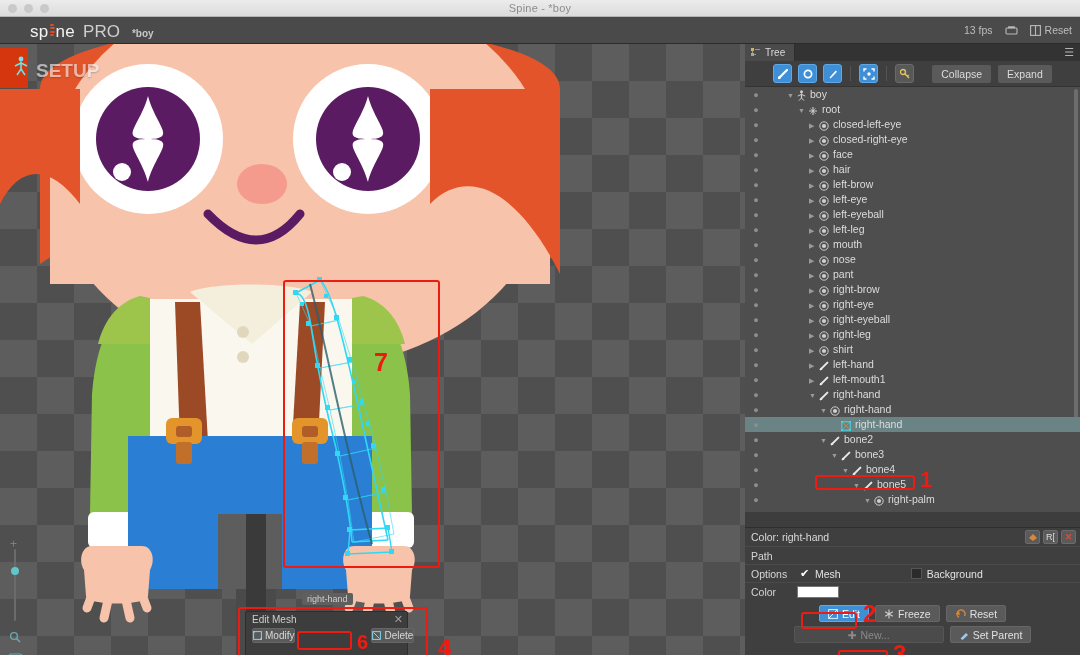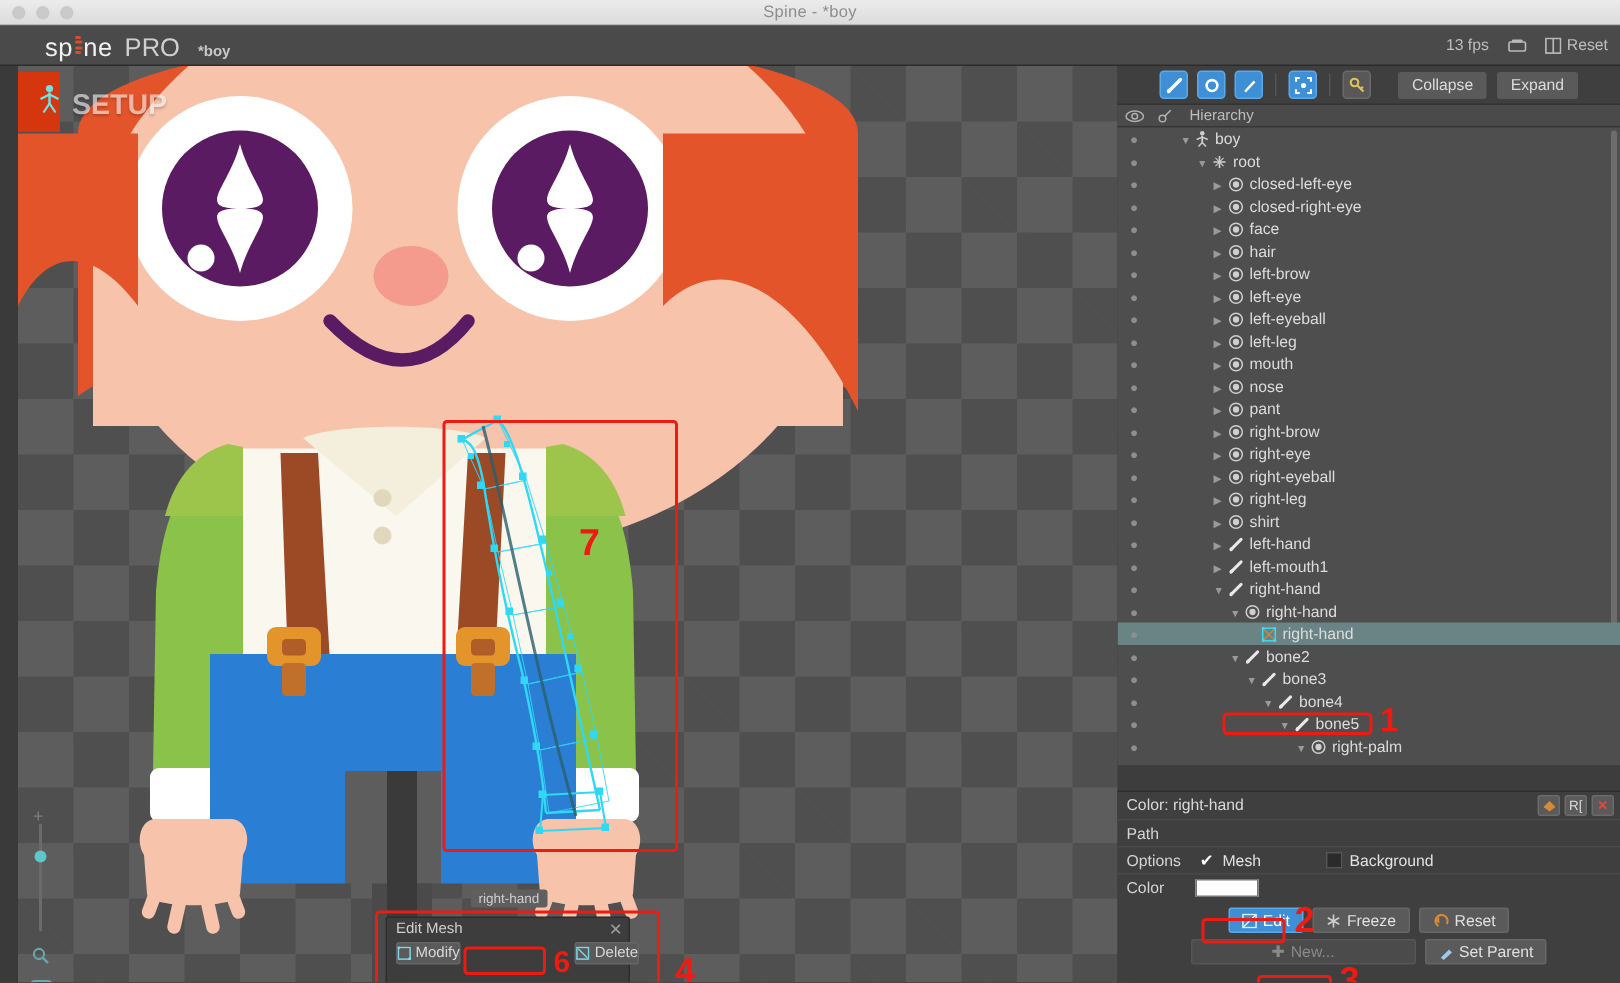--- a/index.html
+++ b/index.html
@@ -50,21 +50,21 @@
   .logo .doc { font-size: 10px; color: #c8c8c8; margin-left: 12px; font-weight:bold; }
   .head-right {
     position: absolute; right: 8px; top: 7px; display: flex; align-items: center; gap: 12px;
     font-size: 10.5px; color: #bdbdbd;
   }
   .head-right .ic { display:inline-flex; align-items:center; }
   .views-btn { display: flex; align-items: center; gap: 4px; }
 
   
   .viewport {
-    position: absolute; left: 12px; top: 44px; width: 745px; height: 611px;
+    position: absolute; left: 0; top: 44px; width: 745px; height: 611px;
     overflow: hidden; background: #555;
   }
   .checker {
     position: absolute; inset: 0;
     background-image:
       linear-gradient(45deg, #4f4f4f 25%, transparent 25%, transparent 75%, #4f4f4f 75%),
       linear-gradient(45deg, #4f4f4f 25%, transparent 25%, transparent 75%, #4f4f4f 75%);
     background-size: 74px 74px;
     background-position: 0 0, 37px 37px;
     background-color: #5d5d5d;
@@ -478,20 +478,33 @@
     <div class="anno-box" style="left:238px; top:563px; width:190px; height:88px;"></div>
     <div class="anno-num" style="left:438px; top:592px; font-size:24px;">4</div>
 
     <div class="anno-box" style="left:297px; top:587px; width:55px; height:19px;"></div>
     <div class="anno-num" style="left:357px; top:588px; font-size:20px;">6</div>
 
   </div>
 
   <div class="dock">
 
+    <div class="dock-tabbar">
+      <div class="dock-tab">
+        <span>
+          <svg width="10" height="10" viewBox="0 0 10 10">
+              <rect x="0" y="0" width="3" height="3" fill="#d8b64a"></rect>
+              <rect x="0" y="5" width="3" height="3" fill="#8fbf4a"></rect>
+              <path d="M1.5,3 L1.5,6.5 M1.5,6.5 L5,6.5 M1.5,3 L1.5,1.5 M4,1.5 L9,1.5" stroke="#aaa" stroke-width=".8" fill="none"></path>
+            </svg>
+        </span>
+        <span>Tree</span>
+      </div>
+      <div class="dock-menu">☰</div>
+    </div>
 
     <div class="tree-toolbar">
       <div class="tbtn on">
         <span>
             <svg width="12" height="12" viewBox="0 0 12 12">
               <path d="M2,10 L10,2" stroke="#fff" stroke-width="2.2" stroke-linecap="round"></path>
               <circle cx="2.6" cy="9.4" r="1.4" fill="#fff"></circle>
             </svg>
           </span>
       </div>
@@ -525,35 +538,20 @@
               <circle cx="4" cy="4" r="2.5" fill="none" stroke="#e0c35c" stroke-width="1.4"></circle>
               <path d="M5.6,5.6 L10,10 M8.5,8 L9.6,6.9" stroke="#e0c35c" stroke-width="1.4" fill="none"></path>
             </svg>
           </span>
       </div>
       <div style="width:6px"></div>
       <div class="tlabelbtn">Collapse</div>
       <div class="tlabelbtn">Expand</div>
     </div>
 
-    <div class="tree-head">
-      <div class="th-eye">
-        <svg width="13" height="9" viewBox="0 0 13 9">
-            <ellipse cx="6.5" cy="4.5" rx="5.8" ry="3.5" fill="none" stroke="#b0b0b0" stroke-width="1"></ellipse>
-            <circle cx="6.5" cy="4.5" r="1.9" fill="none" stroke="#b0b0b0" stroke-width="1"></circle>
-          </svg>
-      </div>
-      <div class="th-lock">
-        <svg width="10" height="10" viewBox="0 0 10 10">
-            <circle cx="3" cy="7" r="2.2" fill="none" stroke="#b0b0b0" stroke-width="1"></circle>
-            <path d="M4.4,5.6 L8.5,1.5" stroke="#b0b0b0" stroke-width="1" fill="none"></path>
-          </svg>
-      </div>
-      <div class="th-name">Hierarchy</div>
-    </div>
 
     <div class="tree-body" id="tree-body">
       <div class="tree-scrollbar"></div>
     <div class="trow">
           <div class="dot">●</div>
           <div class="lockcell"></div>
           <div class="nm" style="padding-left: 0px;"><span class="tri open">▼</span><span class="ico">
               <svg width="9" height="11" viewBox="0 0 9 11">
                 <circle cx="4.5" cy="1.8" r="1.5" fill="#cfcfcf"></circle>
                 <rect x="3.9" y="3.4" width="1.2" height="4.6" fill="#cfcfcf"></rect>
@@ -861,21 +859,21 @@
         <div class="pkey">Path</div>
       </div>
 
       <div class="prow">
         <div class="pkey">Options</div>
         <div class="pval">
           <span class="chk" style="margin-left:2px;">
             <span class="chkbox">✔</span>
             <span>Mesh</span>
           </span>
-          <span class="chk" style="margin-left:43px;">
+          <span class="chk" style="margin-left:70px;">
             <span class="chkbox empty"></span>
             <span>Background</span>
           </span>
         </div>
       </div>
 
       <div class="prow">
         <div class="pkey">Color</div>
         <div class="pval">
           <span class="swatch"></span>

